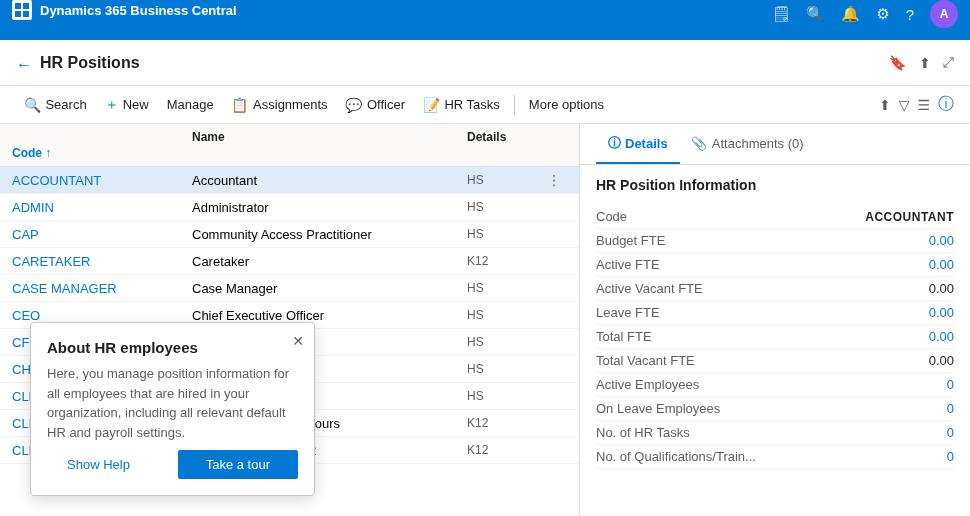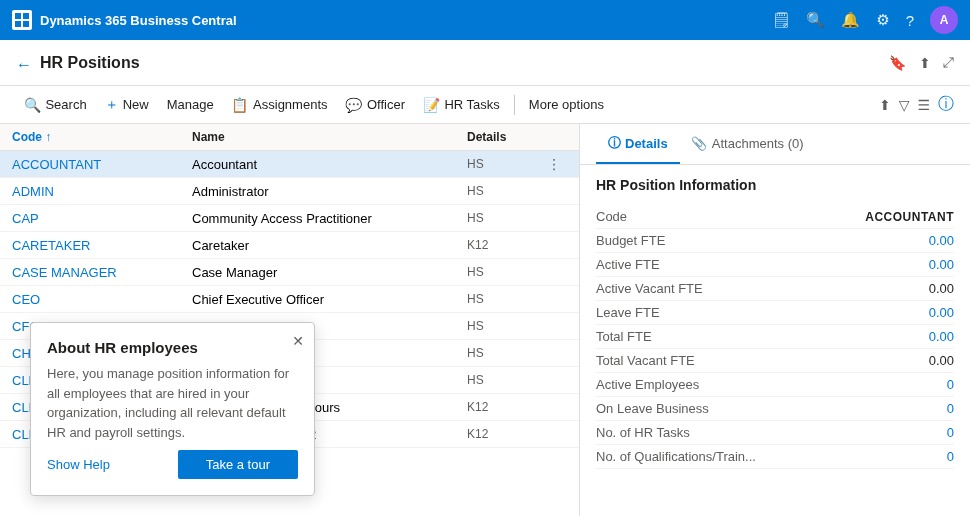--- a/index.html
+++ b/index.html
@@ -4,21 +4,21 @@
   <style>
     * { box-sizing: border-box; margin: 0; padding: 0; }
     body { font-family: 'Segoe UI', Arial, sans-serif; font-size: 13px; background: #f3f2f1; width: 970px; height: 516px; overflow: hidden; }
 
     
     .top-bar {
       background: #1a1a2e;
       background: #0078d4;
       height: 40px;
       display: flex;
-      align-items: center;
+      align-items: flex-start;
       padding: 0 12px;
       color: white;
     }
     .top-bar-logo {
       display: flex;
       align-items: center;
       gap: 8px;
       font-size: 13px;
       font-weight: 600;
       color: white;
@@ -228,20 +228,21 @@
     .popup-text {
       font-size: 13px;
       color: #605e5c;
       line-height: 1.5;
       margin-bottom: 8px;
     }
     .popup-footer {
       display: flex;
       justify-content: space-between;
       align-items: center;
+      margin-left: 20px;
     }
     .popup-close {
       position: absolute;
       top: 10px; right: 10px;
       cursor: pointer;
       font-size: 14px;
       color: #605e5c;
       background: none; border: none;
     }
     .show-help-link {
@@ -336,21 +337,21 @@
     <span style="color:#605e5c;font-size:14px;cursor:pointer;">▽</span>
     <span style="color:#605e5c;font-size:14px;cursor:pointer;">☰</span>
     <span style="color:#0078d4;font-size:16px;cursor:pointer;">ⓘ</span>
   </div>
 </div>
 
 <div class="main-content">
 
   <div class="list-panel">
     <div class="list-header">
-      <span style="color:#0078d4;cursor:pointer;">Code <span style="color:#0078d4;">↑</span></span>
+      <span style="color:#0078d4;cursor:pointer;margin-top:16px;">Code <span style="color:#0078d4;">↑</span></span>
       <span>Name</span>
       <span>Details</span>
       <span></span>
     </div>
     <div class="list-body" id="list-body">
     <div class="list-row selected">
     <span><a class="code-link">ACCOUNTANT</a></span>
     <span>Accountant</span>
     <span class="detail-tag">HS</span>
     <span class="row-menu-btn">⋮</span>
@@ -458,21 +459,21 @@
   </div>
           <div class="detail-row">
     <span class="detail-label">Total Vacant FTE</span>
     <span class="detail-value">0.00</span>
   </div>
           <div class="detail-row">
     <span class="detail-label">Active Employees</span>
     <span class="detail-value link">0</span>
   </div>
           <div class="detail-row">
-    <span class="detail-label">On Leave Business</span>
+    <span class="detail-label">On Leave Employees</span>
     <span class="detail-value link">0</span>
   </div>
           <div class="detail-row">
     <span class="detail-label">No. of HR Tasks</span>
     <span class="detail-value link">0</span>
   </div>
           <div class="detail-row">
     <span class="detail-label">No. of Qualifications/Train...</span>
     <span class="detail-value link">0</span>
   </div>

